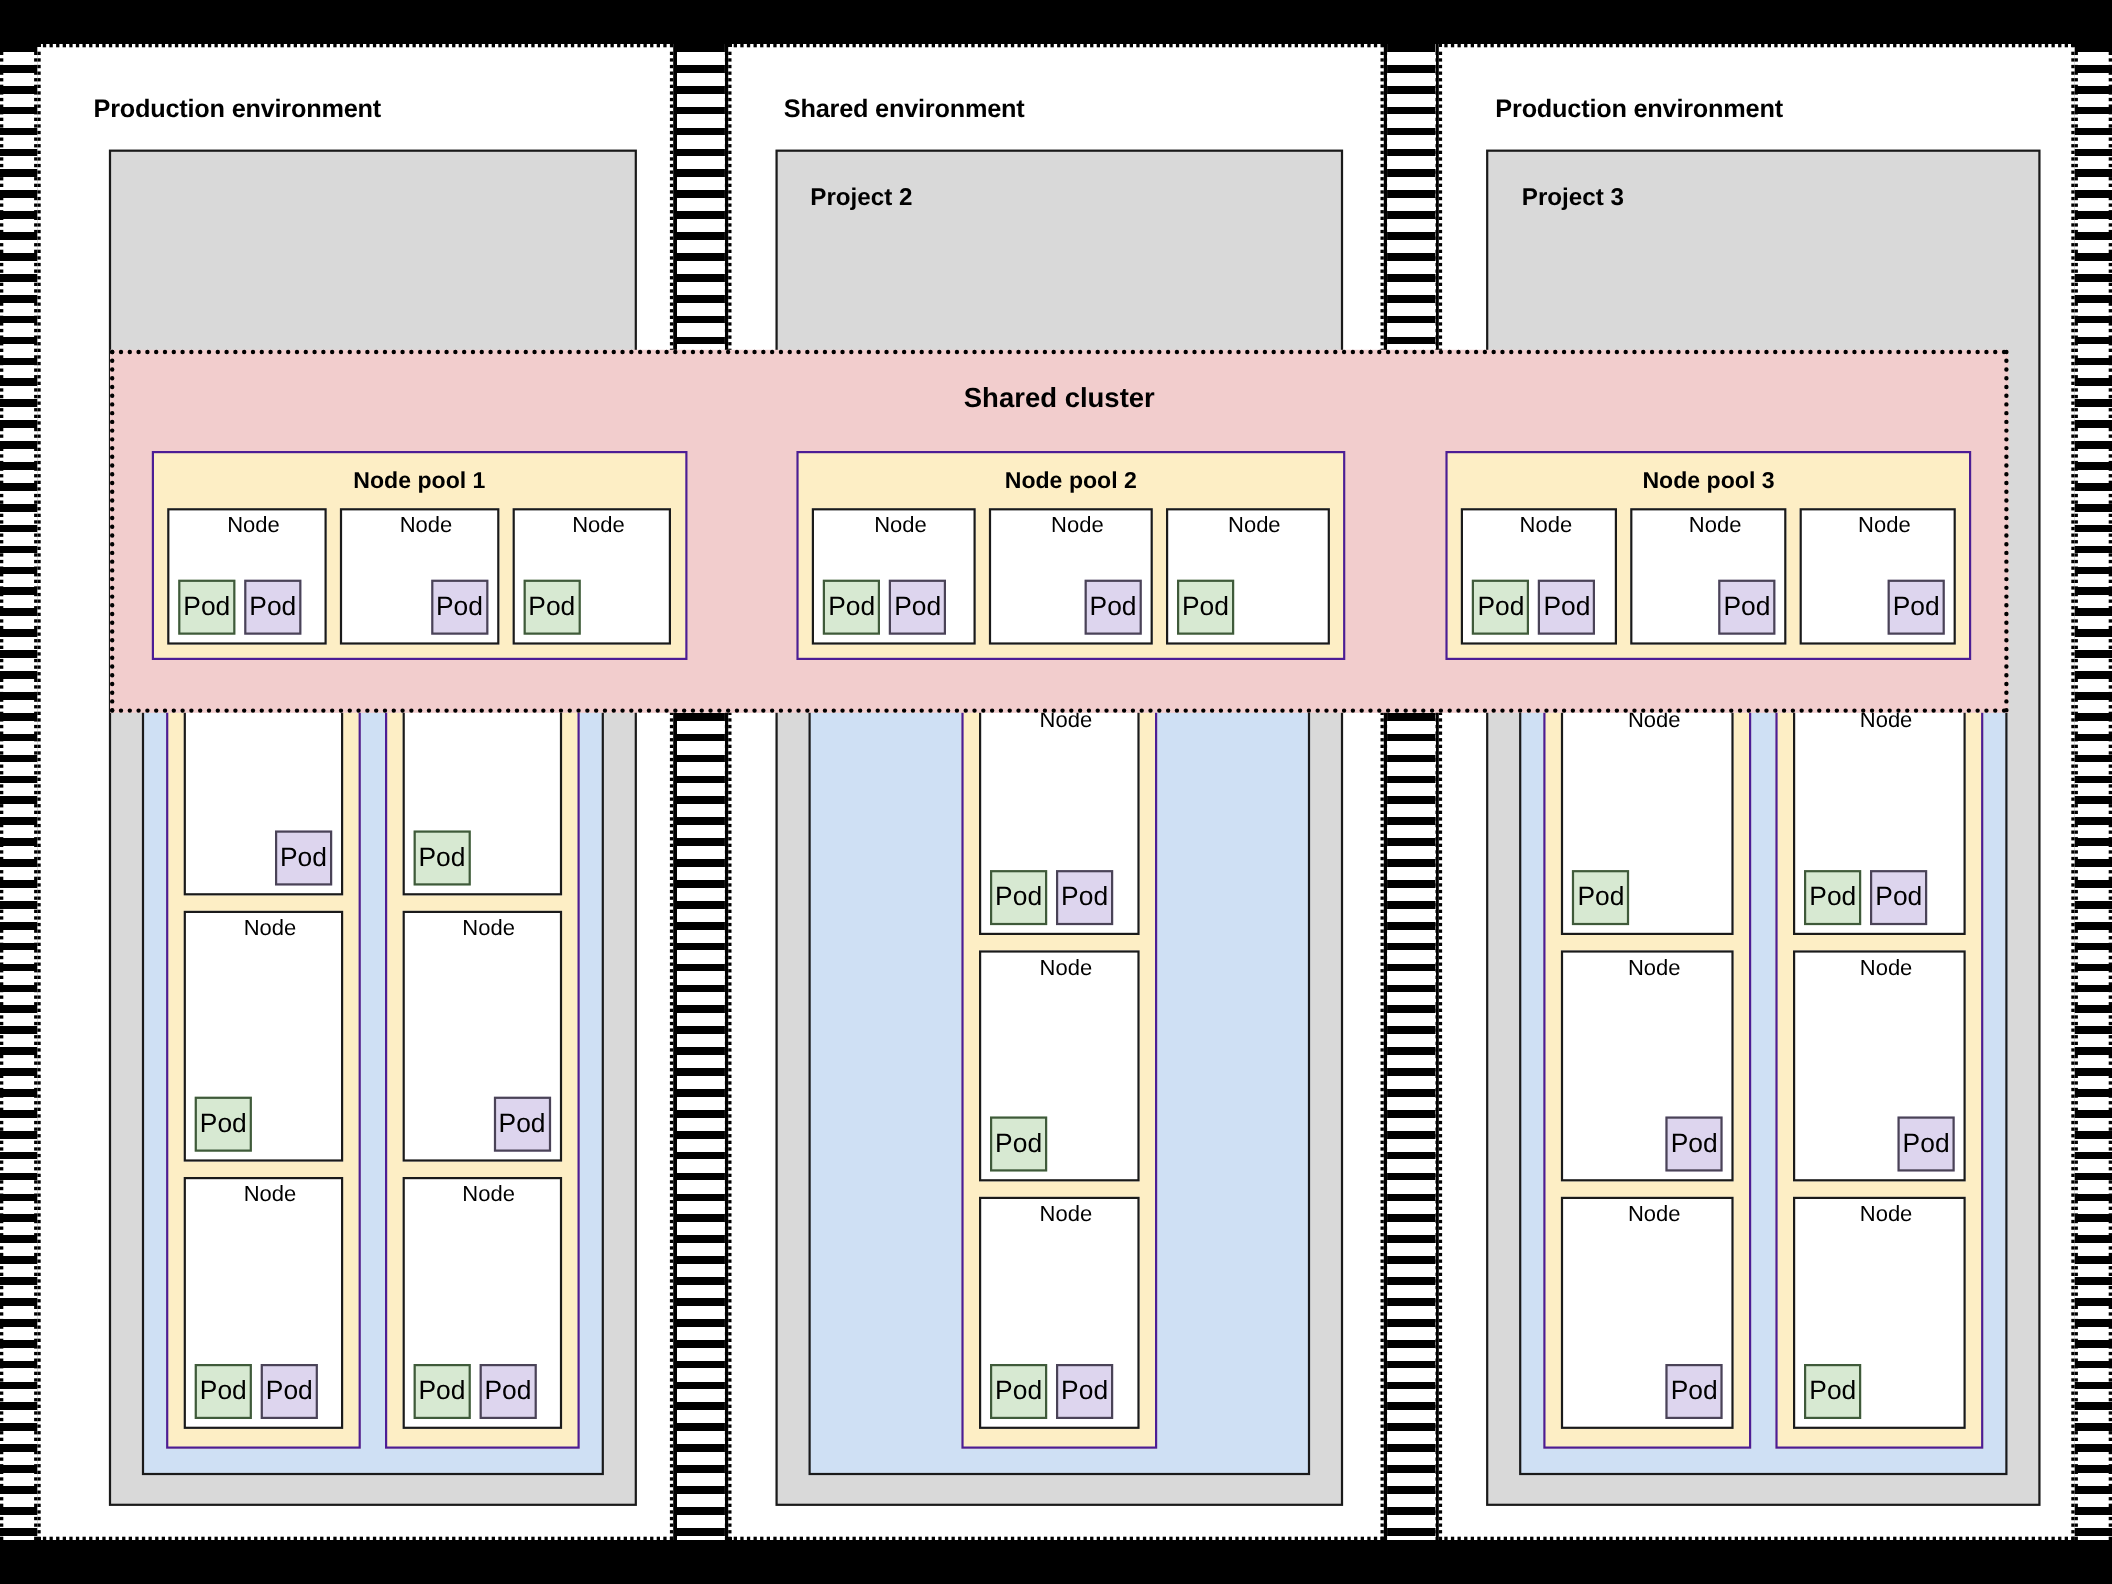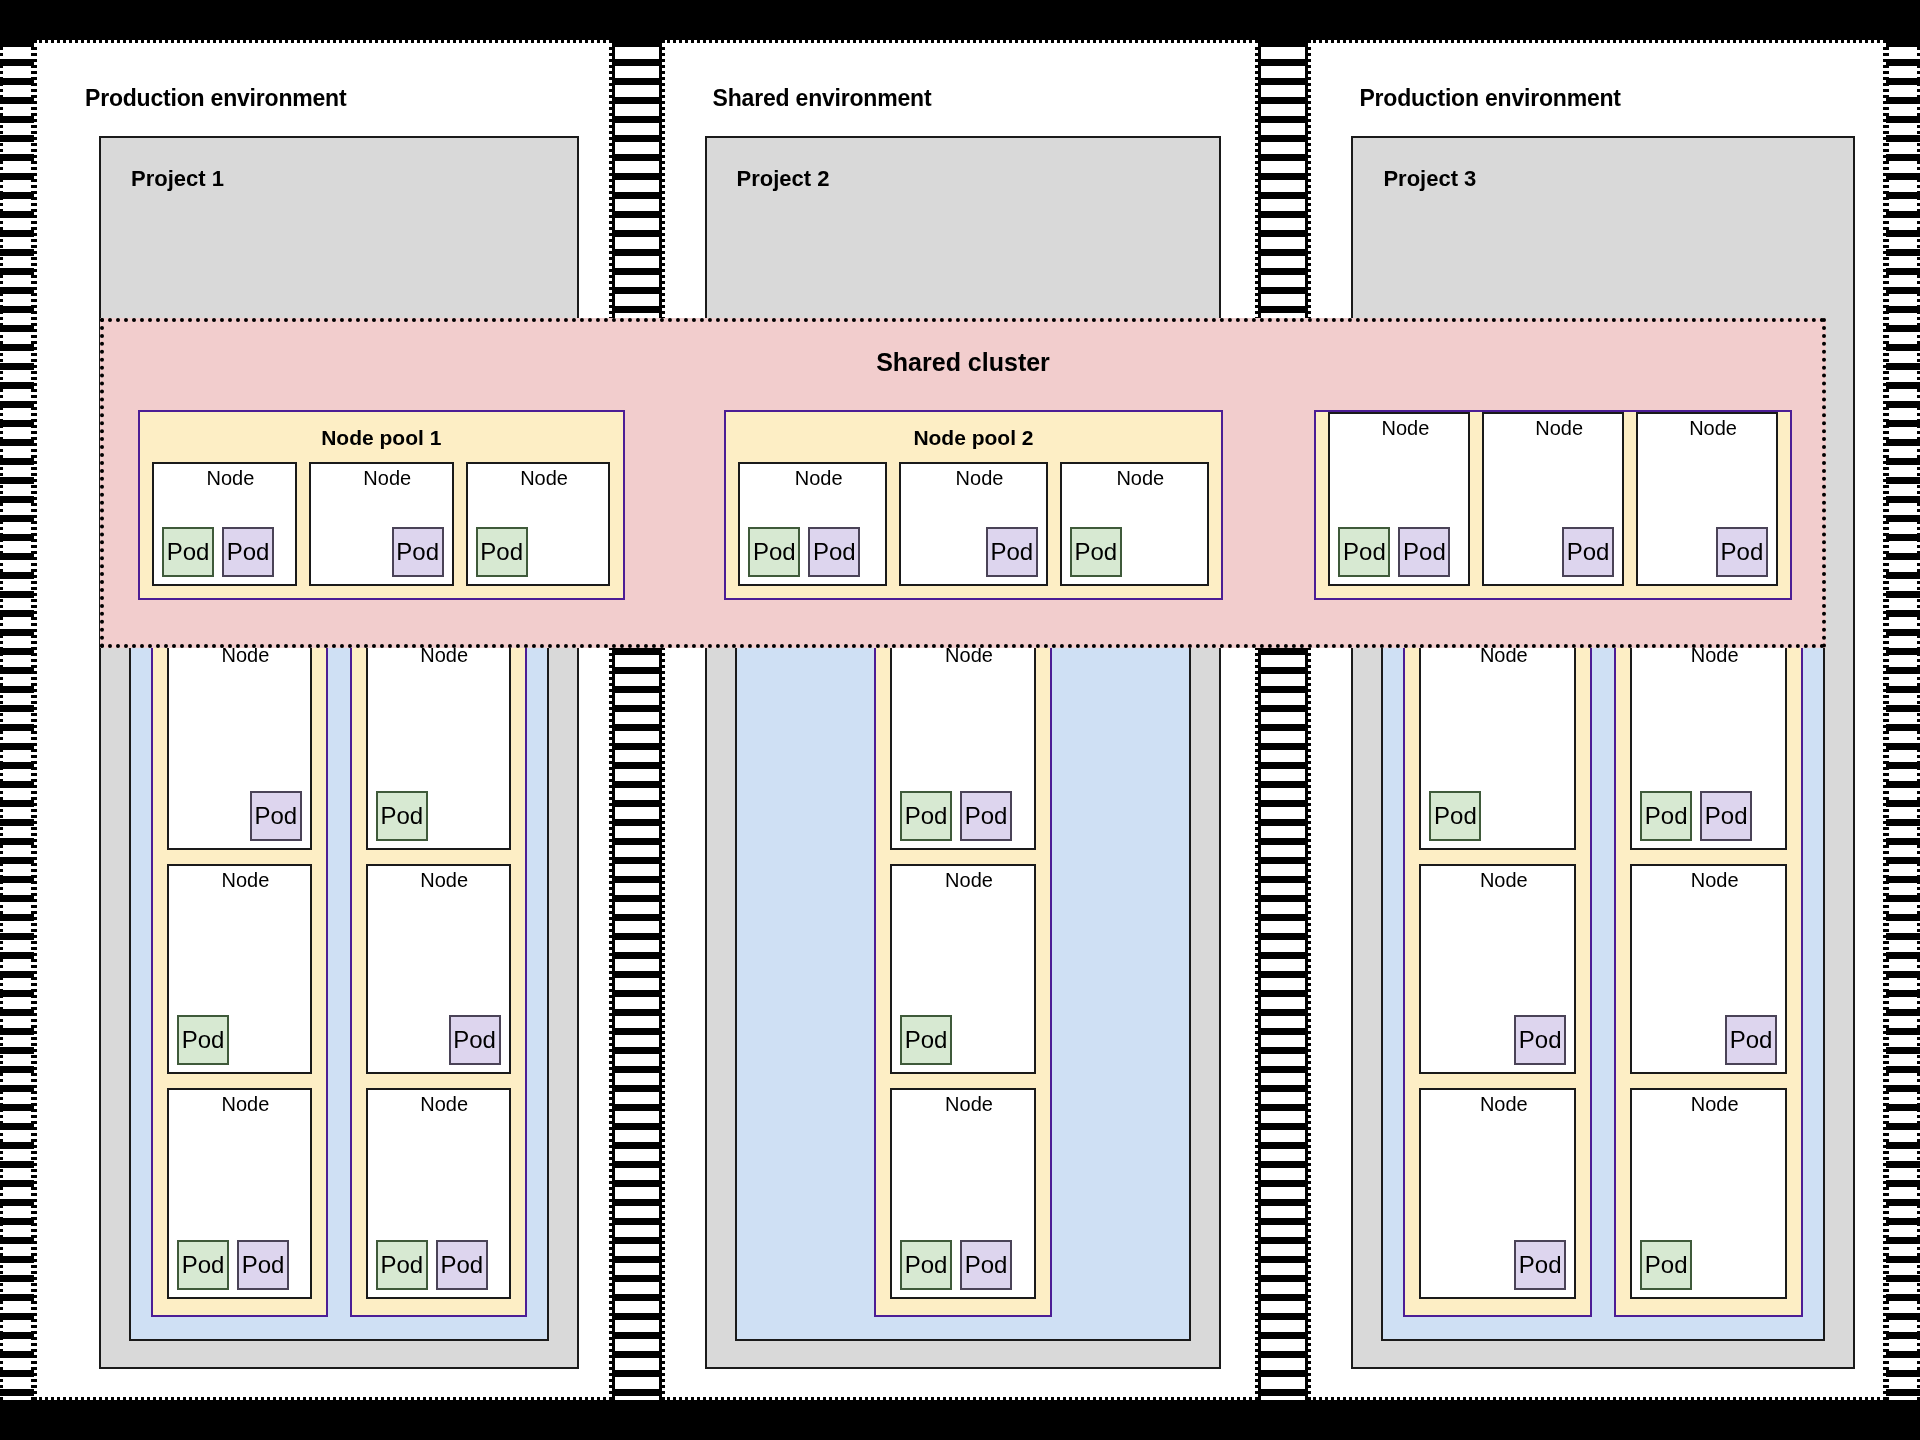--- a/index.html
+++ b/index.html
@@ -230,21 +230,20 @@
 
 <div id="root">
 
   <div class="envs-row">
 
     <div class="hatch-edge"></div>
 
     <div class="env-col env-dev">
       <div class="env-title">Production environment</div>
       <div class="project-box">
-        <div class="project-title">Project 1</div>
         <div class="spacer-top"></div>
         <div class="std-cluster">
           <div class="std-cluster-title">Standard cluster 1</div>
           <div class="std-pools">
 
             <div class="node-pool">
               <div class="node-pool-title">Node pool 1</div>
               <div class="nodes-col">
 
                 <div class="node">
@@ -495,20 +494,21 @@
             </div>
 
           </div>
         </div>
       </div>
 
       <div class="sps-gap2"></div>
 
       <div class="shared-pool-slot sps-3">
         <div class="node-pool">
+          <div class="node-pool-title">Node pool 3</div>
           <div class="nodes-row">
 
             <div class="node">
               <div class="node-title">Node</div>
               <div class="pods both">
                 <div class="pod pod-green">Pod</div>
                 <div class="pod pod-purple">Pod</div>
               </div>
             </div>
 

